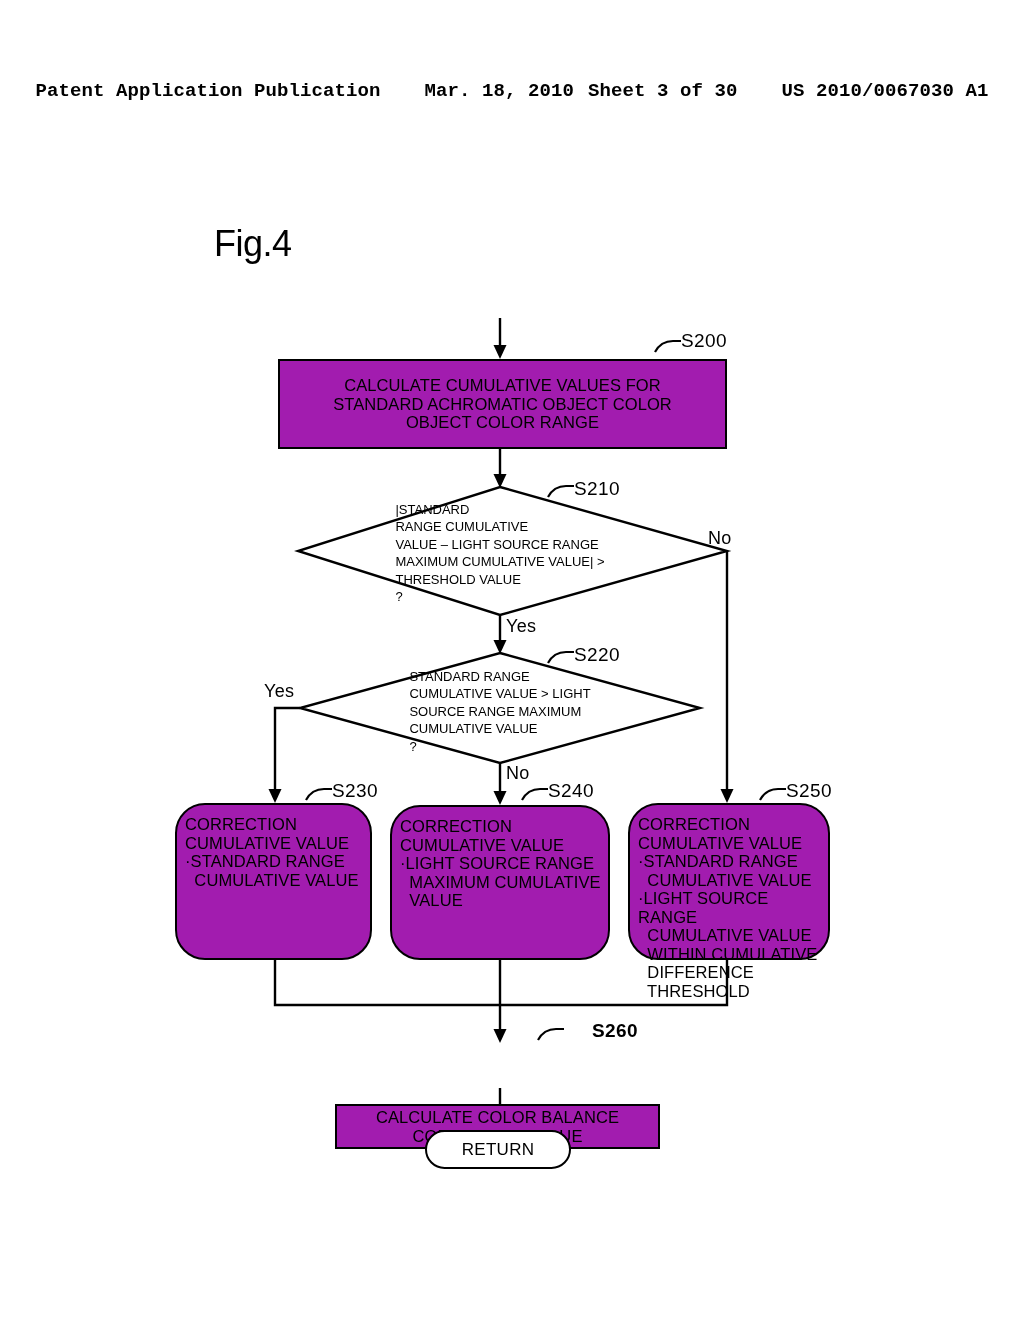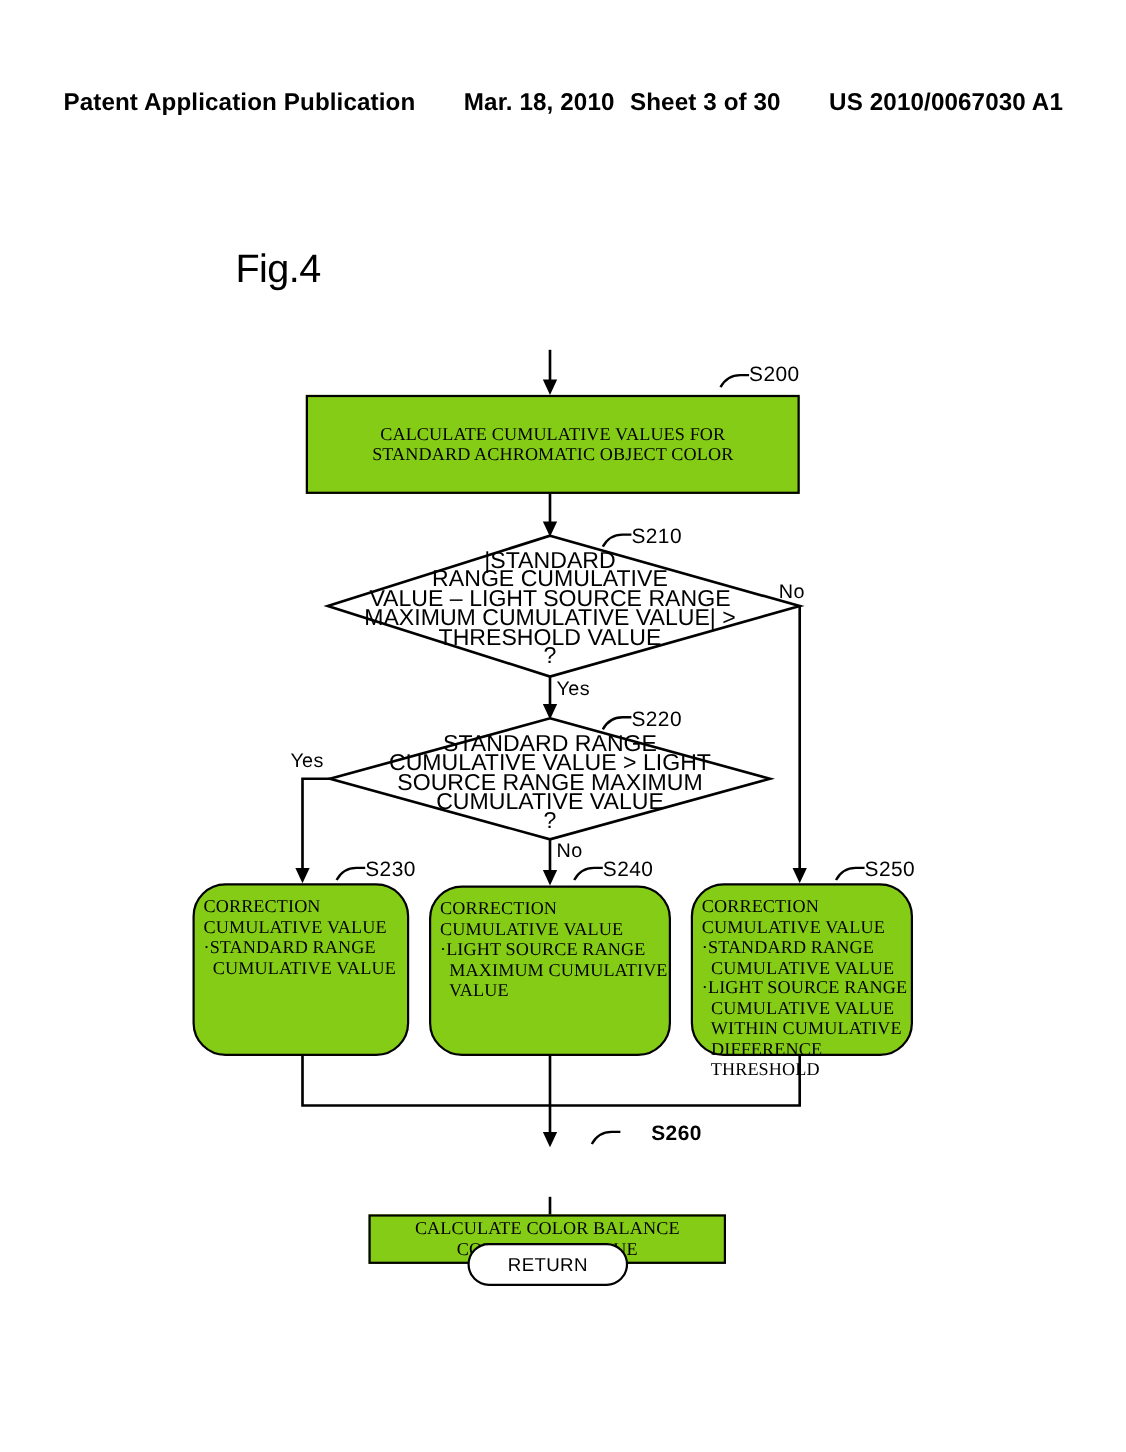--- a/index.html
+++ b/index.html
@@ -5,56 +5,56 @@
 <style>
   html,body{margin:0;padding:0;background:#ffffff;}
   body{
     width:1024px;height:1320px;position:relative;overflow:hidden;
     font-family:"Liberation Sans", sans-serif;color:#000;
   }
   
   #page-header{
     position:absolute;left:0;top:80px;width:1024px;
     display:flex;justify-content:center;align-items:baseline;
-    font-family:Liberation Sans, sans-serif;font-weight:bold;font-size:22px;
+    font-family:Liberation Mono, monospace;font-weight:bold;font-size:19px;
     letter-spacing:.1px;white-space:nowrap;
   }
   #page-header .hdr-left{margin-right:44px;}
   #page-header .hdr-mid{margin-right:44px;}
   #page-header .hdr-mid .sheet{margin-left:14px;}
 
   
   #figure{position:absolute;left:0;top:0;width:1024px;height:1320px;}
   #fig-label{
     position:absolute;left:214px;top:226px;
     font-size:36px;letter-spacing:-.5px;line-height:1;
   }
 
   
   .node{position:absolute;box-sizing:border-box;}
   .box{
-    border:2.5px solid #000;background:#84cc16;
-    display:flex;align-items:center;justify-content:center;font-family:Liberation Serif, serif;
+    border:2.5px solid #000;background:#a21caf;
+    display:flex;align-items:center;justify-content:center;
   }
   .box.topalign{align-items:flex-start;justify-content:flex-start;border-radius:30px;}
   .box .txt{font-size:16.5px;line-height:18.5px;text-align:center;letter-spacing:.1px;}
   .box.topalign .txt{text-align:left;}
 
   .oval{
     border:2.5px solid #000;background:#fff;border-radius:999px;
     display:flex;align-items:center;justify-content:center;
   }
   .oval .txt{font-size:17px;line-height:19px;text-align:center;letter-spacing:.3px;}
 
   
   .diamond-label{
     position:absolute;display:flex;align-items:center;justify-content:center;
     pointer-events:none;
   }
-  .diamond-label .txt{font-size:21px;line-height:17.5px;text-align:center;letter-spacing:0;}
+  .diamond-label .txt{font-size:13px;line-height:17.5px;letter-spacing:0;}
 
   
   .step-num{position:absolute;font-size:19px;letter-spacing:.4px;}
   .flow-label{position:absolute;font-size:18px;letter-spacing:.3px;}
 
   svg#wires{position:absolute;left:0;top:0;width:1024px;height:1320px;}
   svg#wires line, svg#wires path, svg#wires polyline{
     stroke:#000;fill:none;stroke-width:2.4px;
   }
   svg#wires polygon.head{fill:#000;stroke:none;}
@@ -112,20 +112,21 @@
 
     <polygon points="500,487 727,551 500,615 298,551" fill="#fff" stroke="#000" stroke-width="2.4"></polygon>
     <polygon points="500,653 700,708 500,763 300,708" fill="#fff" stroke="#000" stroke-width="2.4"></polygon>
   </svg>
 
 
   <div class="node box" style="left:278px;top:359px;width:449px;height:90px;">
     <div class="txt">
       <div>CALCULATE CUMULATIVE VALUES FOR</div>
       <div>STANDARD ACHROMATIC OBJECT COLOR</div>
+      <div>OBJECT COLOR RANGE</div>
     </div>
   </div>
   <div class="step-num" style="left:681px;top:330px;">S200</div>
 
   <div class="diamond-label" style="left:330px;top:498px;width:340px;height:110px;">
     <div class="txt">
       <div>|STANDARD</div>
       <div>RANGE CUMULATIVE</div>
       <div>VALUE – LIGHT SOURCE RANGE</div>
       <div>MAXIMUM CUMULATIVE VALUE| &gt;</div>

